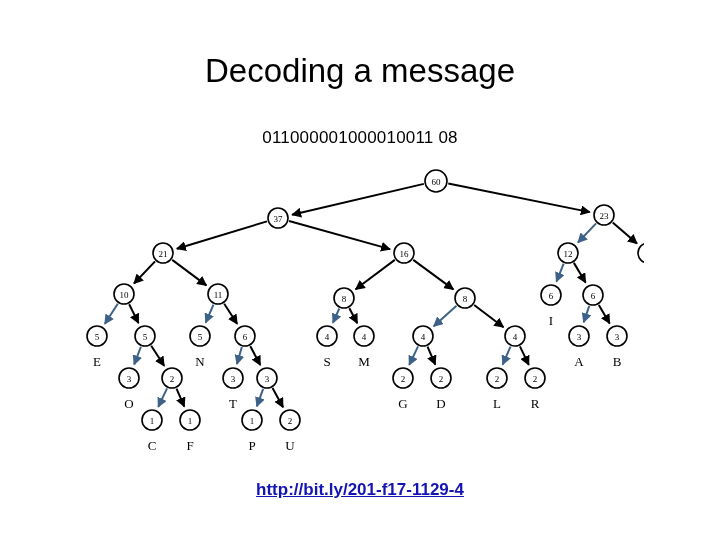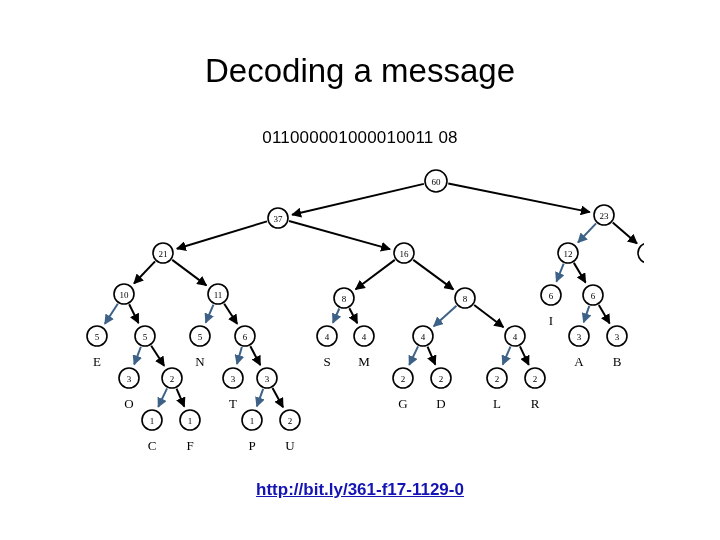--- a/index.html
+++ b/index.html
@@ -296,16 +296,16 @@
         </g>
         <g>
           <circle cx="290" cy="420" r="10" class="node-circle"></circle>
           <text x="290" y="420.5" class="node-text">2</text>
           <text x="290" y="445" class="leaf-letter">U</text>
         </g>
       </g>
   </svg>
 
   <div id="link">
-    <a href="#">http://bit.ly/361-f17-1129-0</a>
+    <a href="#">http://bit.ly/201-f17-1129-4</a>
   </div>
 
 </div>
 
 </body></html>

